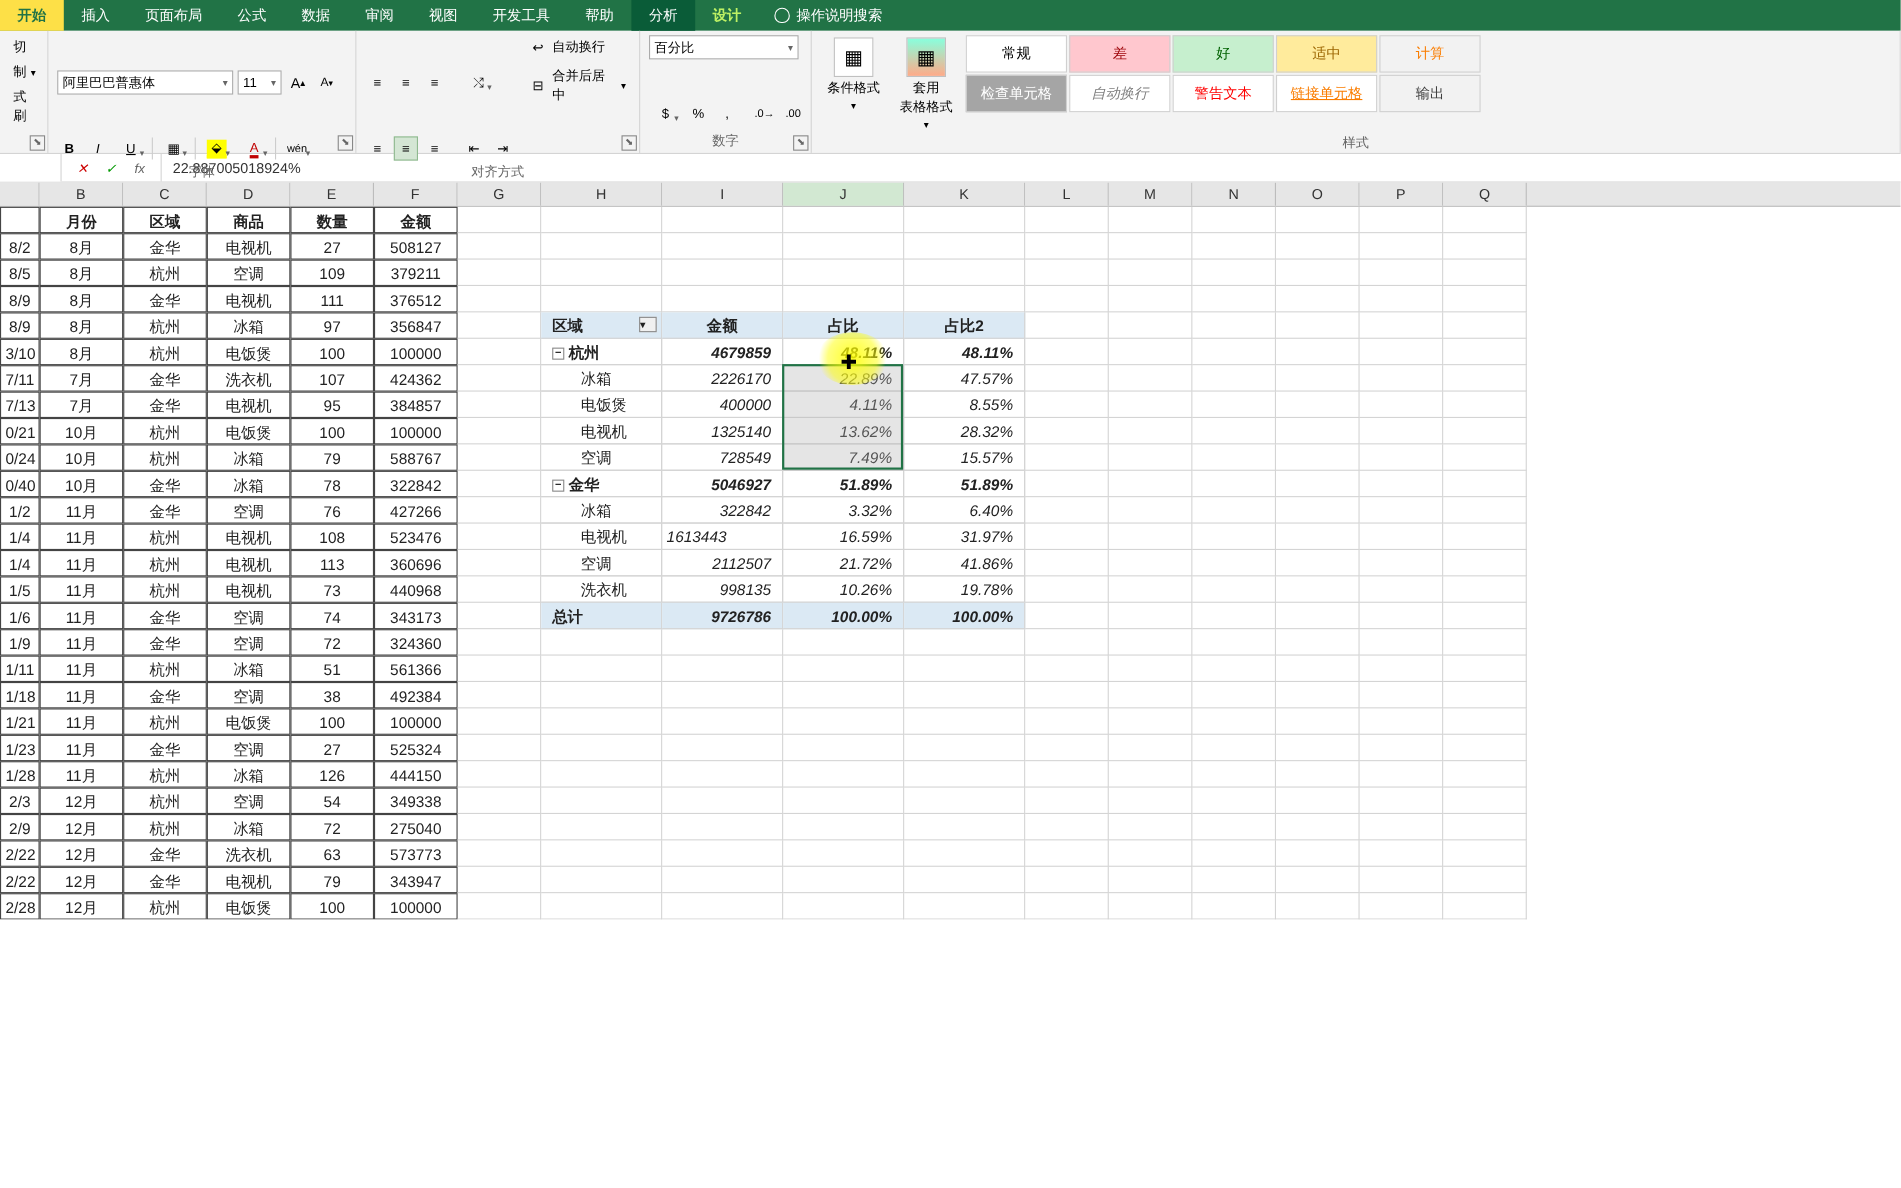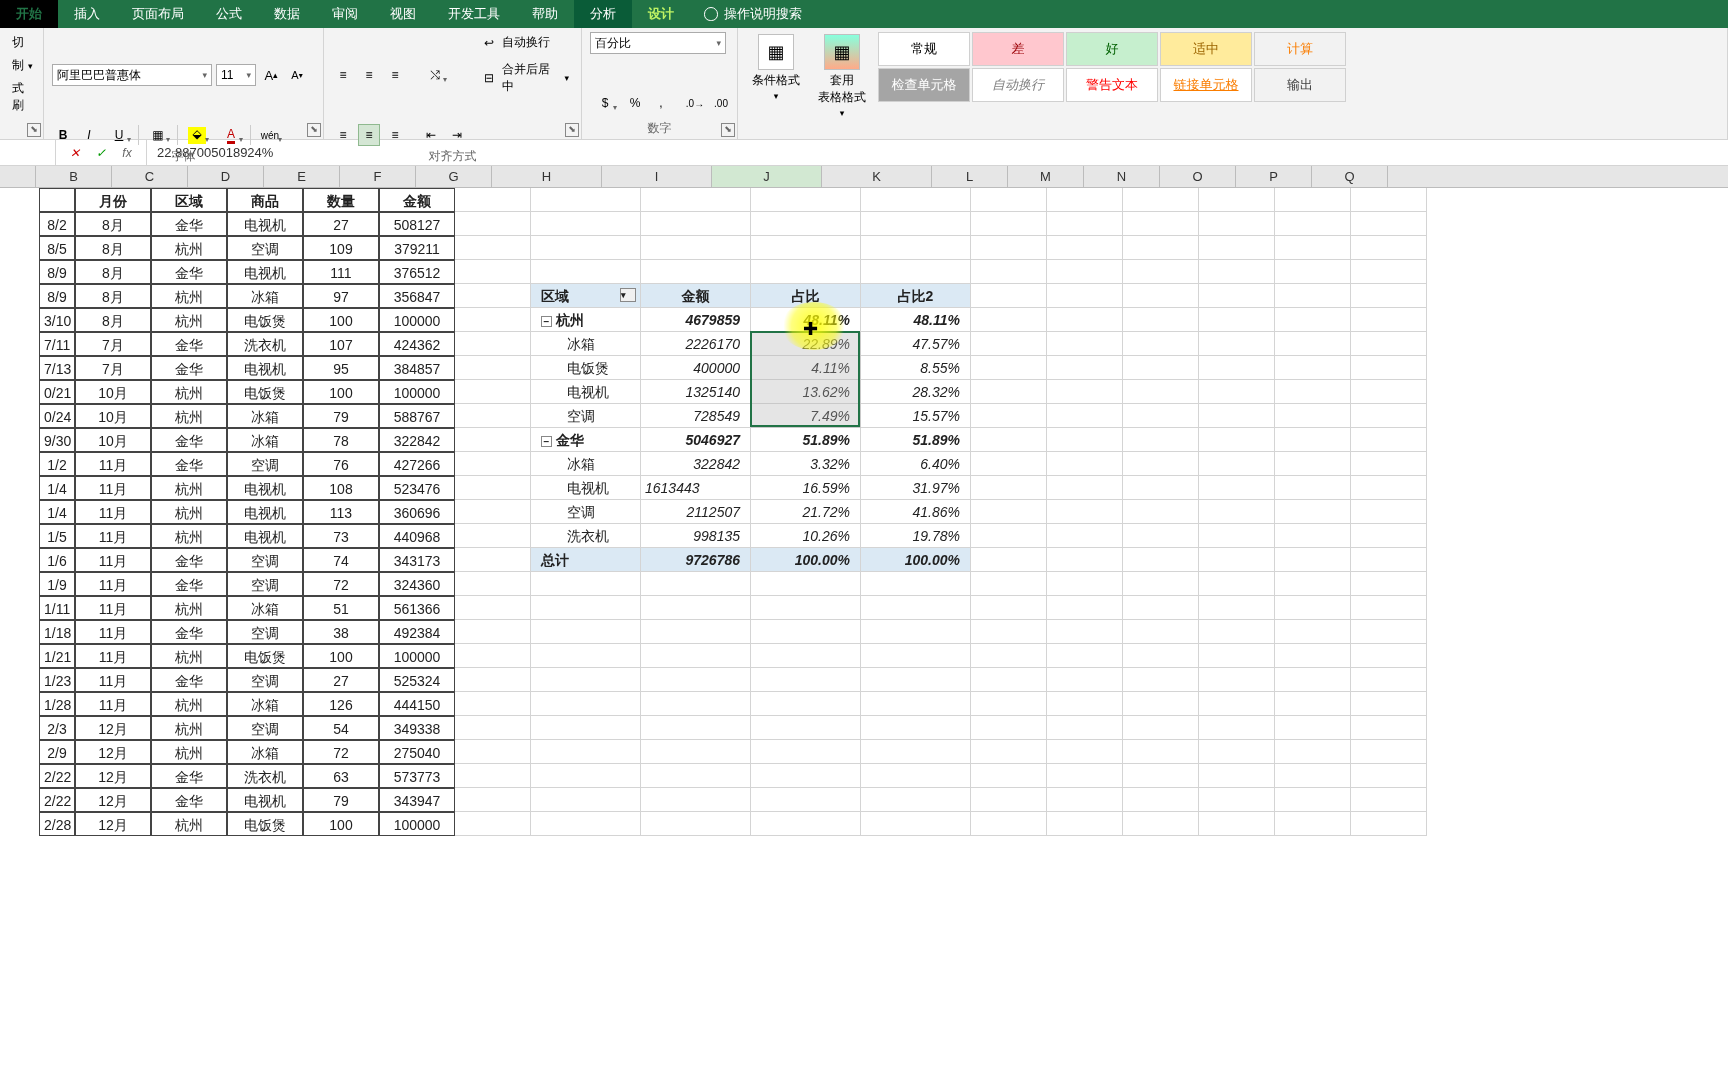--- a/index.html
+++ b/index.html
@@ -1,21 +1,21 @@
 <!DOCTYPE html>
 <html><head>
 <meta charset="utf-8">
 <style>
   * { box-sizing: border-box; margin: 0; padding: 0; }
   body { font-family: "Microsoft YaHei", Arial, sans-serif; font-size: 12px; background: #fff; overflow: hidden; width: 1728px; height: 1080px; }
   
   
   .tabs-bar { background: #217346; height: 28px; display: flex; align-items: stretch; color: #fff; }
   .tab { padding: 0 16px; display: flex; align-items: center; font-size: 13px; cursor: pointer; }
-  .tab.active { background: #000000; color: #217346; font-weight: bold; }
+  .tab.active { background: #fde047; color: #217346; font-weight: bold; }
   .tab.context { color: #bef264; font-weight: bold; }
   .tab.context.active { background: #0a5c38; color: #fff; font-weight: normal; }
   .help-search { display: flex; align-items: center; gap: 6px; padding: 0 14px; color: #fff; font-size: 13px; }
   .bulb { width: 14px; height: 14px; border: 1.5px solid #fff; border-radius: 50% 50% 45% 45%; position: relative; }
   
   
   .ribbon { background: #f3f3f3; height: 112px; display: flex; border-bottom: 1px solid #d4d4d4; }
   .ribbon-group { border-right: 1px solid #d4d4d4; padding: 4px 8px 2px 8px; display: flex; flex-direction: column; position: relative; }
   .group-label { text-align: center; font-size: 12px; color: #666; margin-top: auto; padding-top: 2px; }
   .group-body { flex: 1; display: flex; gap: 6px; align-items: flex-start; }
@@ -49,21 +49,21 @@
   .fx-btn { width: 18px; height: 18px; display: flex; align-items: center; justify-content: center; cursor: pointer; color: #666; font-style: italic; }
   .formula-input { flex: 1; padding: 0 10px; display: flex; align-items: center; font-size: 13px; color: #333; }
   
   
   .sheet { position: relative; overflow: hidden; }
   .col-headers { display: flex; height: 22px; background: #e6e6e6; border-bottom: 1px solid #bcbcbc; }
   .corner { width: 36px; border-right: 1px solid #bcbcbc; background: #e6e6e6; }
   .ch { border-right: 1px solid #bcbcbc; text-align: center; line-height: 22px; color: #333; font-size: 13px; background: #e6e6e6; }
   .ch.sel { background: #d2e8d2; }
   
-  .grid-body { display: flex; padding-left: 39px; }
+  .grid-body { display: flex; }
   
   .cells { position: relative; flex: 1; }
   .row { display: flex; height: 24px; }
   .cell { border-right: 1px solid #d4d4d4; border-bottom: 1px solid #d4d4d4; height: 24px; line-height: 24px; padding: 0 4px; overflow: hidden; font-size: 14px; color: #222; text-align: center; }
   .cell.bordered { border: 1px solid #444; }
   .cell.hdr { font-weight: bold; }
   .cell.ra { text-align: right; padding-right: 10px; font-style: italic; }
   .cell.la { text-align: left; padding-left: 10px; }
   
   .pivot-hdr { background: #dbe9f4; font-weight: bold; }
@@ -237,20 +237,21 @@
           </div>
           <div class="style-row">
             <div class="style-cell" style="background: rgb(165, 165, 165); color: rgb(255, 255, 255);">检查单元格</div>
             <div class="style-cell" style="background: rgb(255, 255, 255); color: rgb(127, 127, 127); font-style: italic;">自动换行</div>
             <div class="style-cell" style="background: rgb(255, 255, 255); color: rgb(255, 0, 0);">警告文本</div>
             <div class="style-cell" style="background: rgb(255, 255, 255); color: rgb(250, 125, 0); text-decoration: underline;">链接单元格</div>
             <div class="style-cell" style="background: rgb(242, 242, 242); color: rgb(63, 63, 63);">输出</div>
           </div>
         </div>
     </div>
+    <div class="group-label">样式</div>
   </div>
 </div>
 
 <div class="formula-bar">
   <div class="name-box"></div>
   <div class="fx-btns">
     <div class="fx-btn" style="color:#c00;">✕</div>
     <div class="fx-btn" style="color:#090;">✓</div>
     <div class="fx-btn">fx</div>
   </div>
@@ -465,21 +466,21 @@
           <div class="cell w-J"></div>
           <div class="cell w-K"></div>
           <div class="cell w-L"></div>
           <div class="cell w-M"></div>
           <div class="cell w-N"></div>
           <div class="cell w-O"></div>
           <div class="cell w-P"></div>
           <div class="cell w-Q"></div>
         </div>
         <div class="row">
-          <div class="cell w-A bordered">9/30</div>
+          <div class="cell w-A bordered">0/40</div>
           <div class="cell w-B bordered">10月</div>
           <div class="cell w-C bordered">金华</div>
           <div class="cell w-D bordered">冰箱</div>
           <div class="cell w-E bordered">78</div>
           <div class="cell w-F bordered">322842</div>
           <div class="cell w-G"></div>
           <div class="cell w-H"></div>
           <div class="cell w-I"></div>
           <div class="cell w-J"></div>
           <div class="cell w-K"></div>

